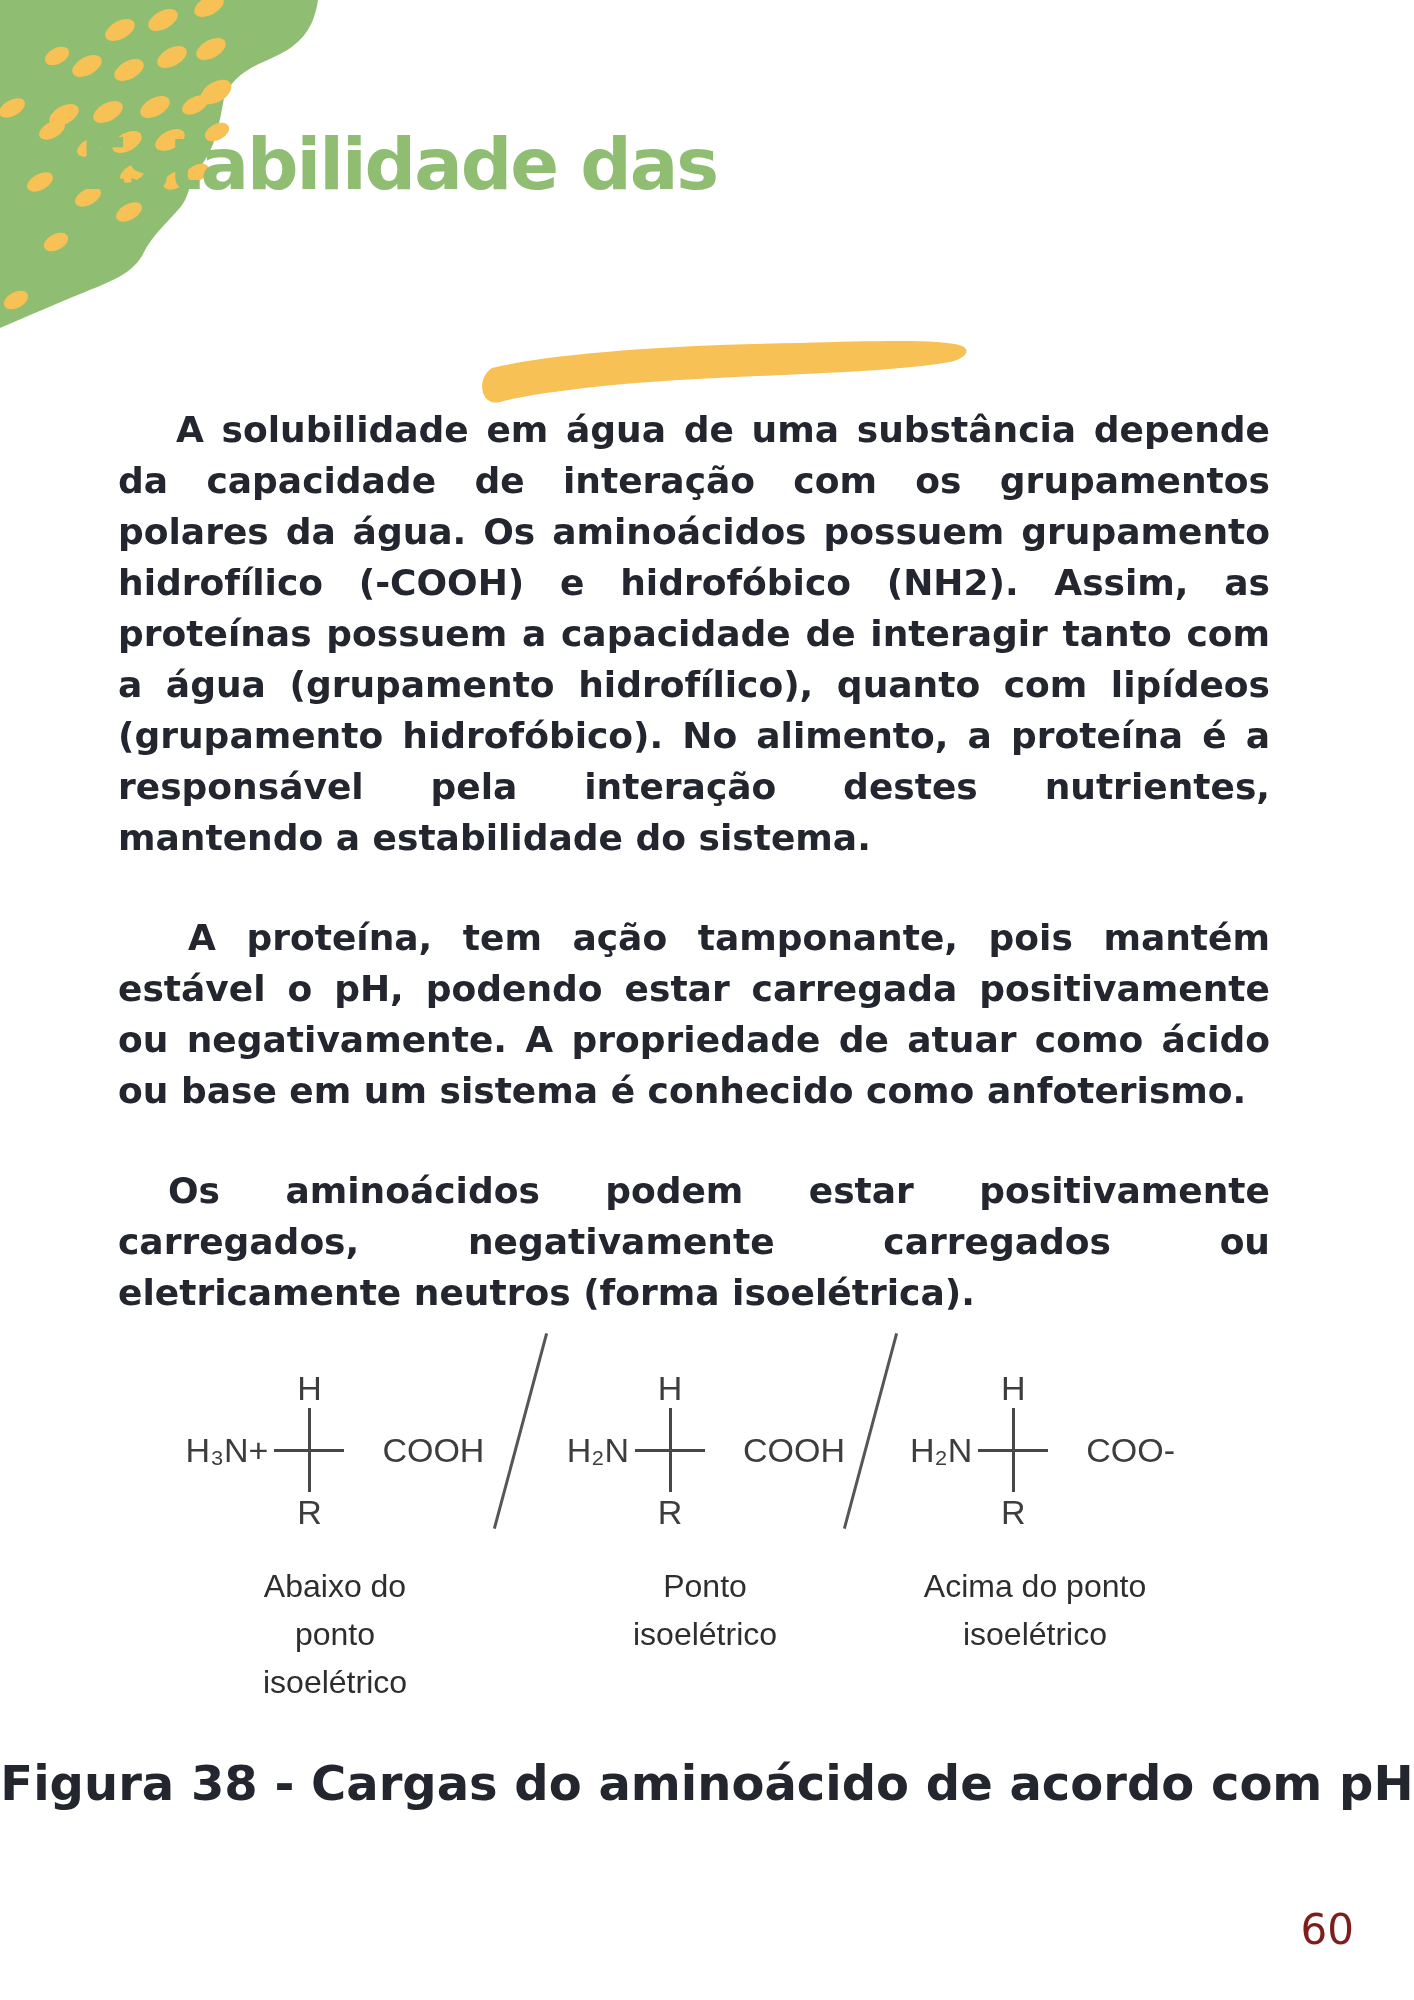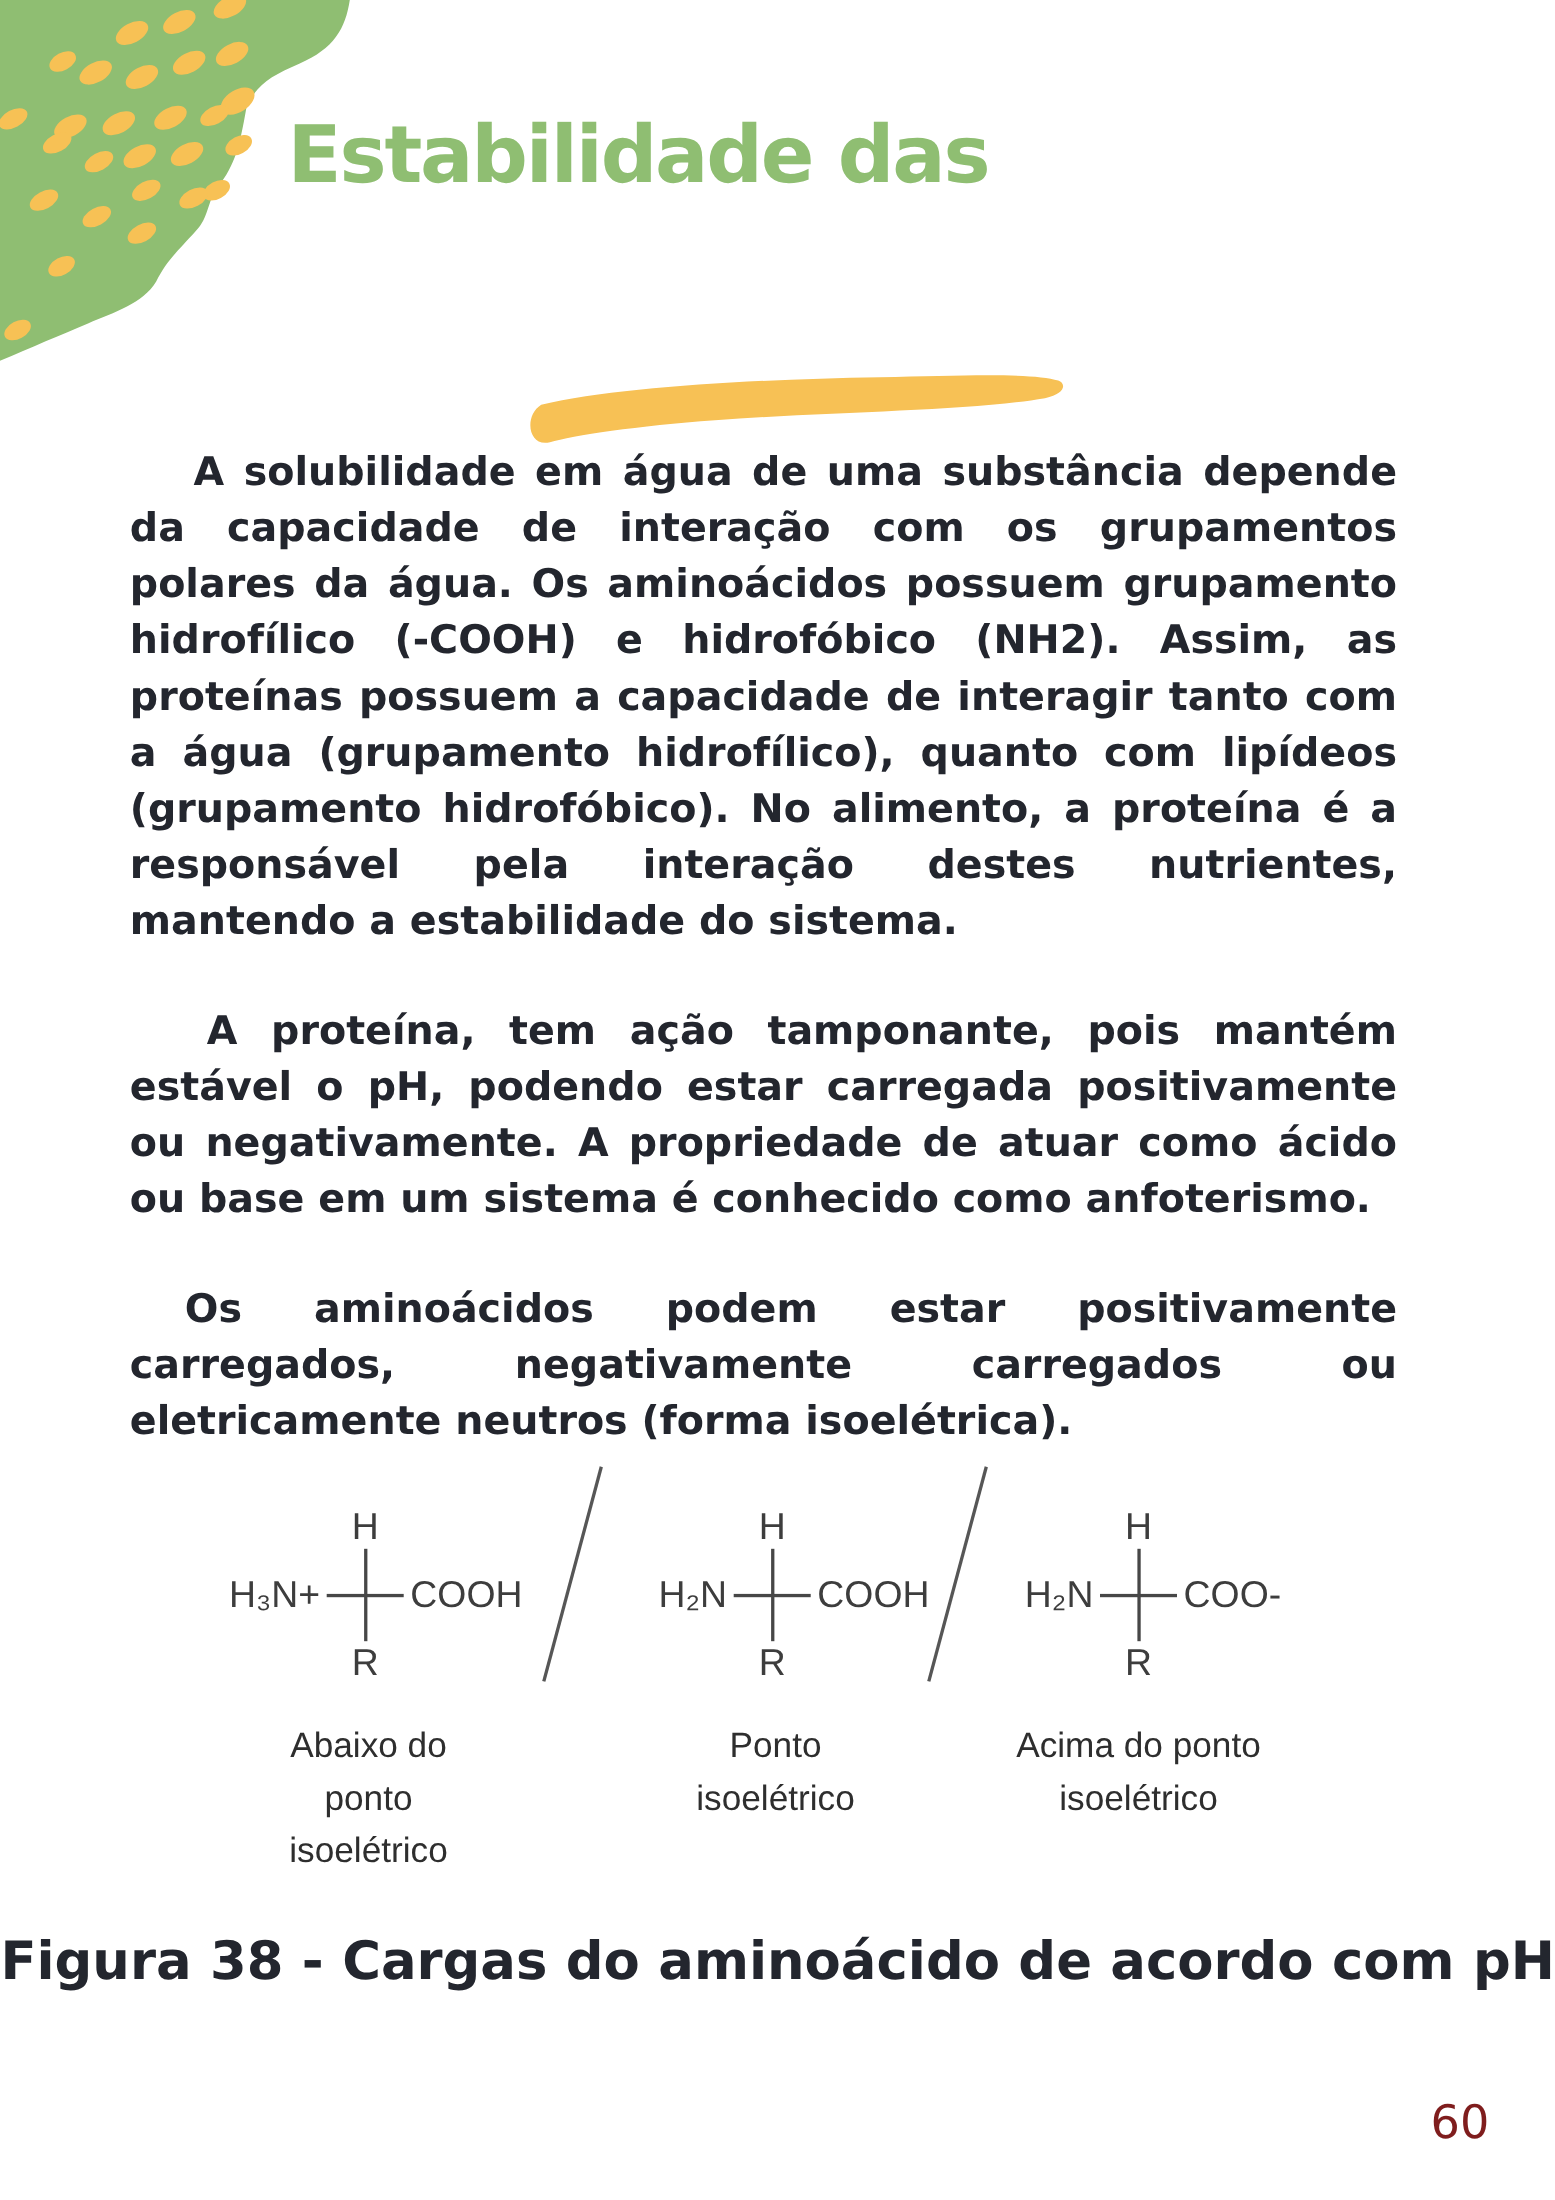--- a/index.html
+++ b/index.html
@@ -16,22 +16,22 @@
     width:1414px;height:2000px;
     margin:0 auto;
     background:#ffffff;
     overflow:hidden;
     font-family:"DejaVu Sans",sans-serif;
   }
   
   .blob-svg{position:absolute;top:0;left:0;display:block;}
   
   .title-wrap{
-    position:absolute;top:88px;left:80px;width:1000px;
-    text-align:center;
+    position:absolute;top:112px;left:80px;width:1000px;
+    text-align:left;
   }
   .title{
     margin:0;
     font-family:"DejaVu Sans",sans-serif;
     font-weight:bold;
     font-size:72px;
     line-height:104px;
     letter-spacing:-2px;
     color:var(--green);
   }
@@ -66,21 +66,21 @@
     align-items:center;
     column-gap:6px;
     row-gap:0;
   }
   .s-atom{
     font-size:34px;line-height:40px;font-weight:400;
     white-space:nowrap;
   }
   .s-top,.s-bottom{grid-column:2;justify-self:center;}
   .s-left{grid-column:1;justify-self:end;}
-  .s-right{grid-column:3;justify-self:start;}
+  .s-right{grid-column:3;justify-self:start;margin-left:32px;}
   .s-cross{
     grid-column:2;
     position:relative;width:70px;height:84px;
   }
   .s-cross::before{
     content:"";position:absolute;left:0;right:0;top:50%;
     height:3px;margin-top:-1.5px;background:var(--diagram);
   }
   .s-cross::after{
     content:"";position:absolute;top:0;bottom:0;left:50%;

